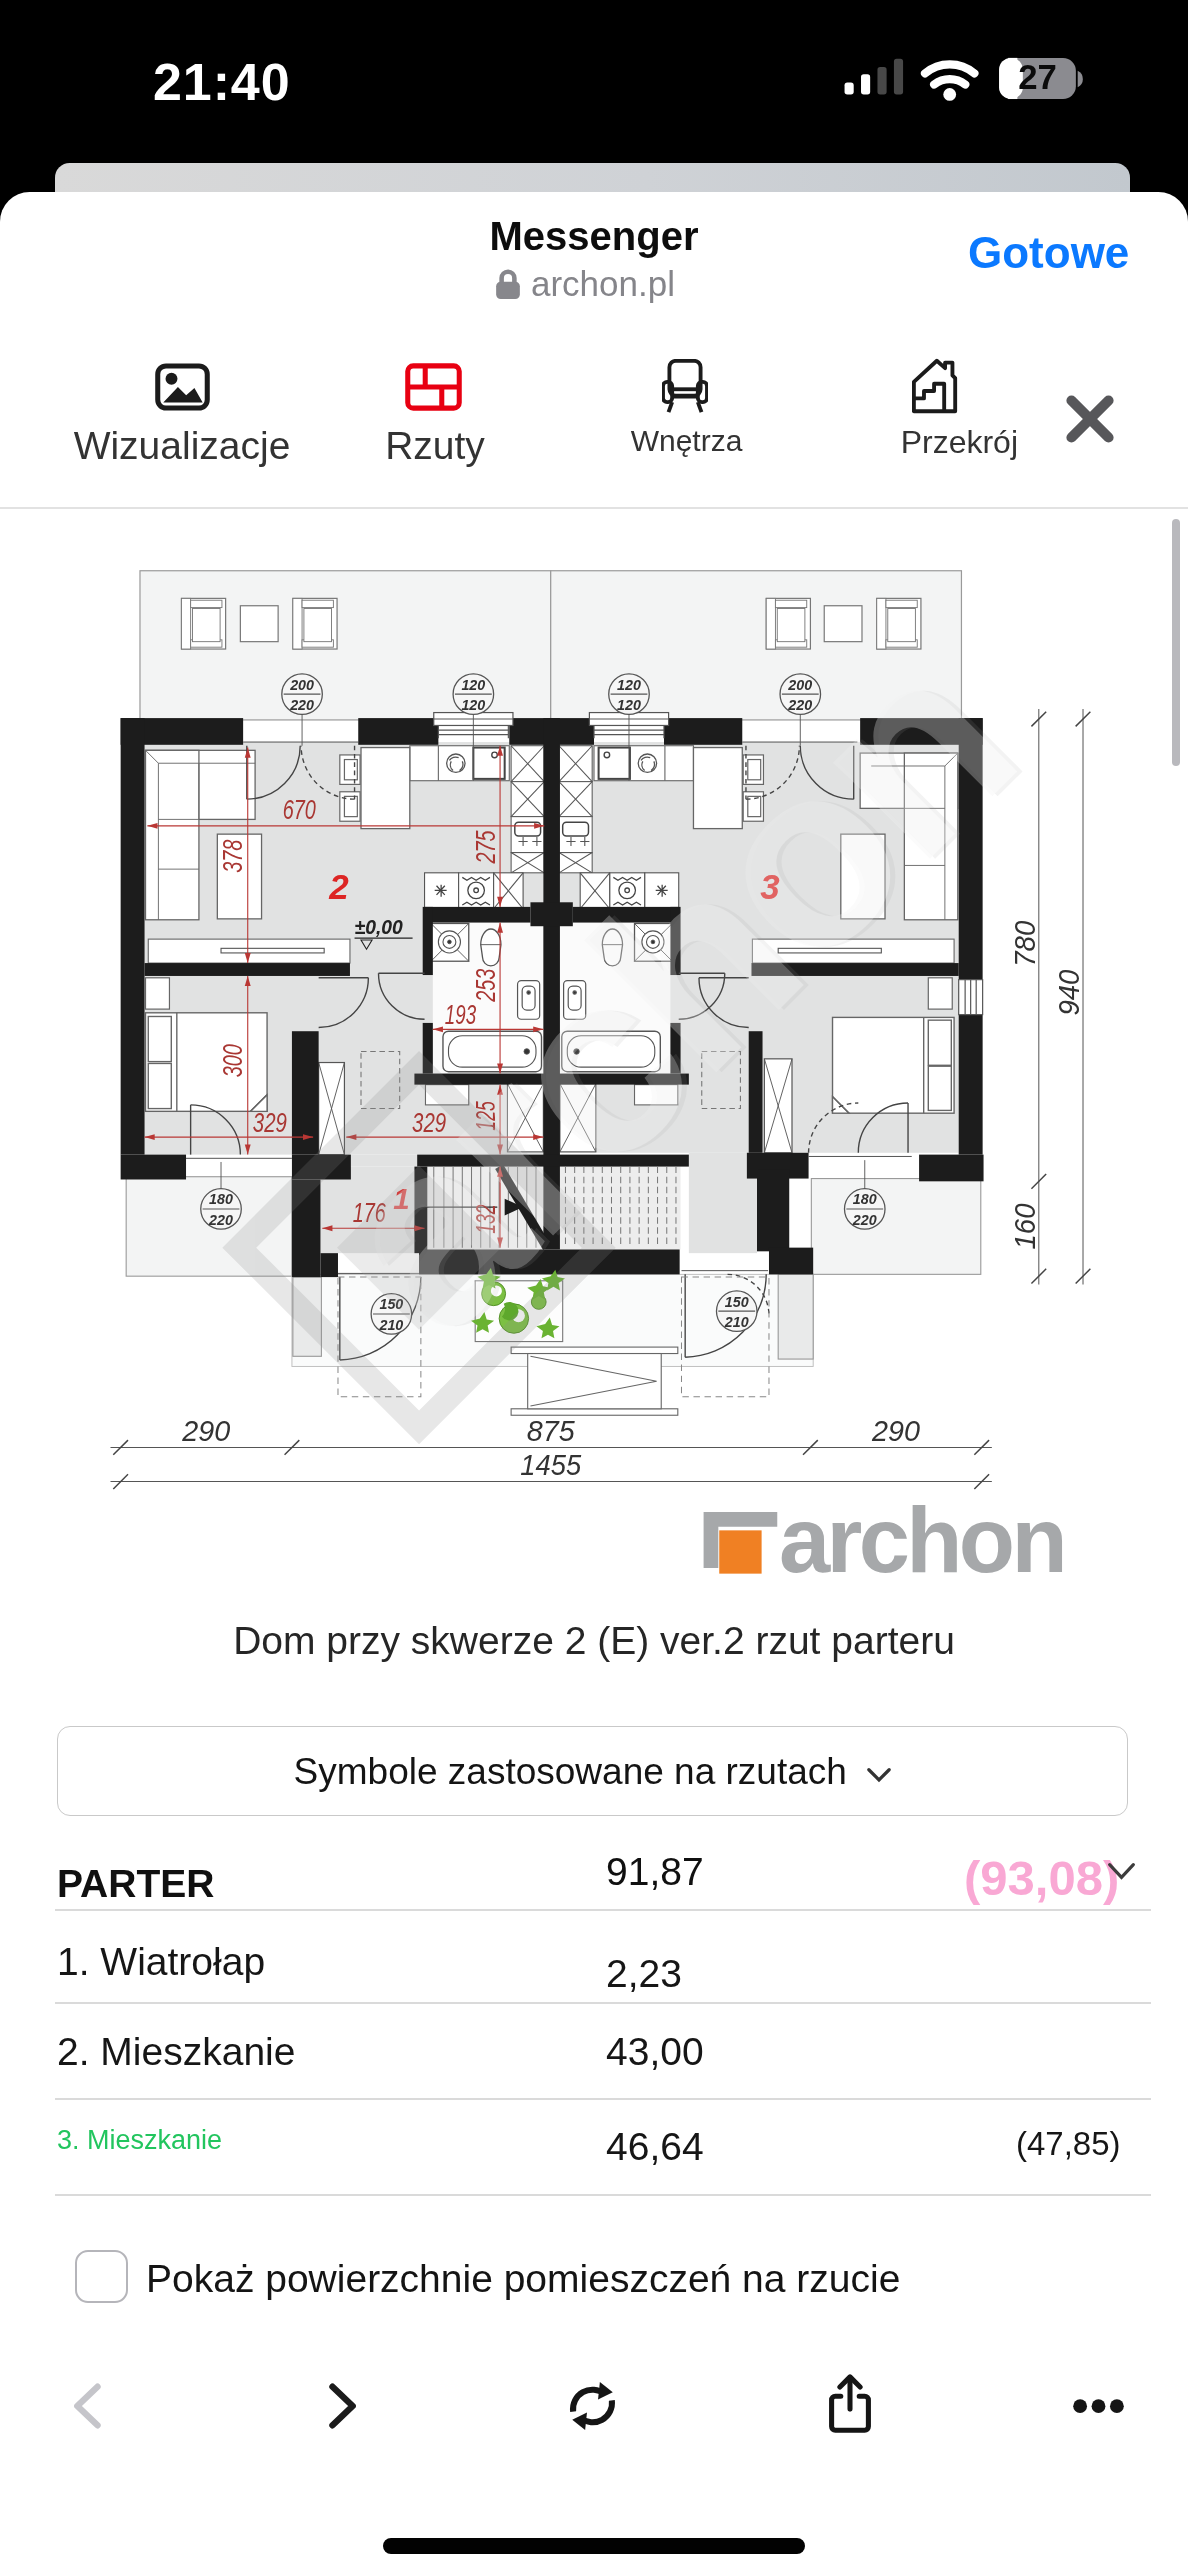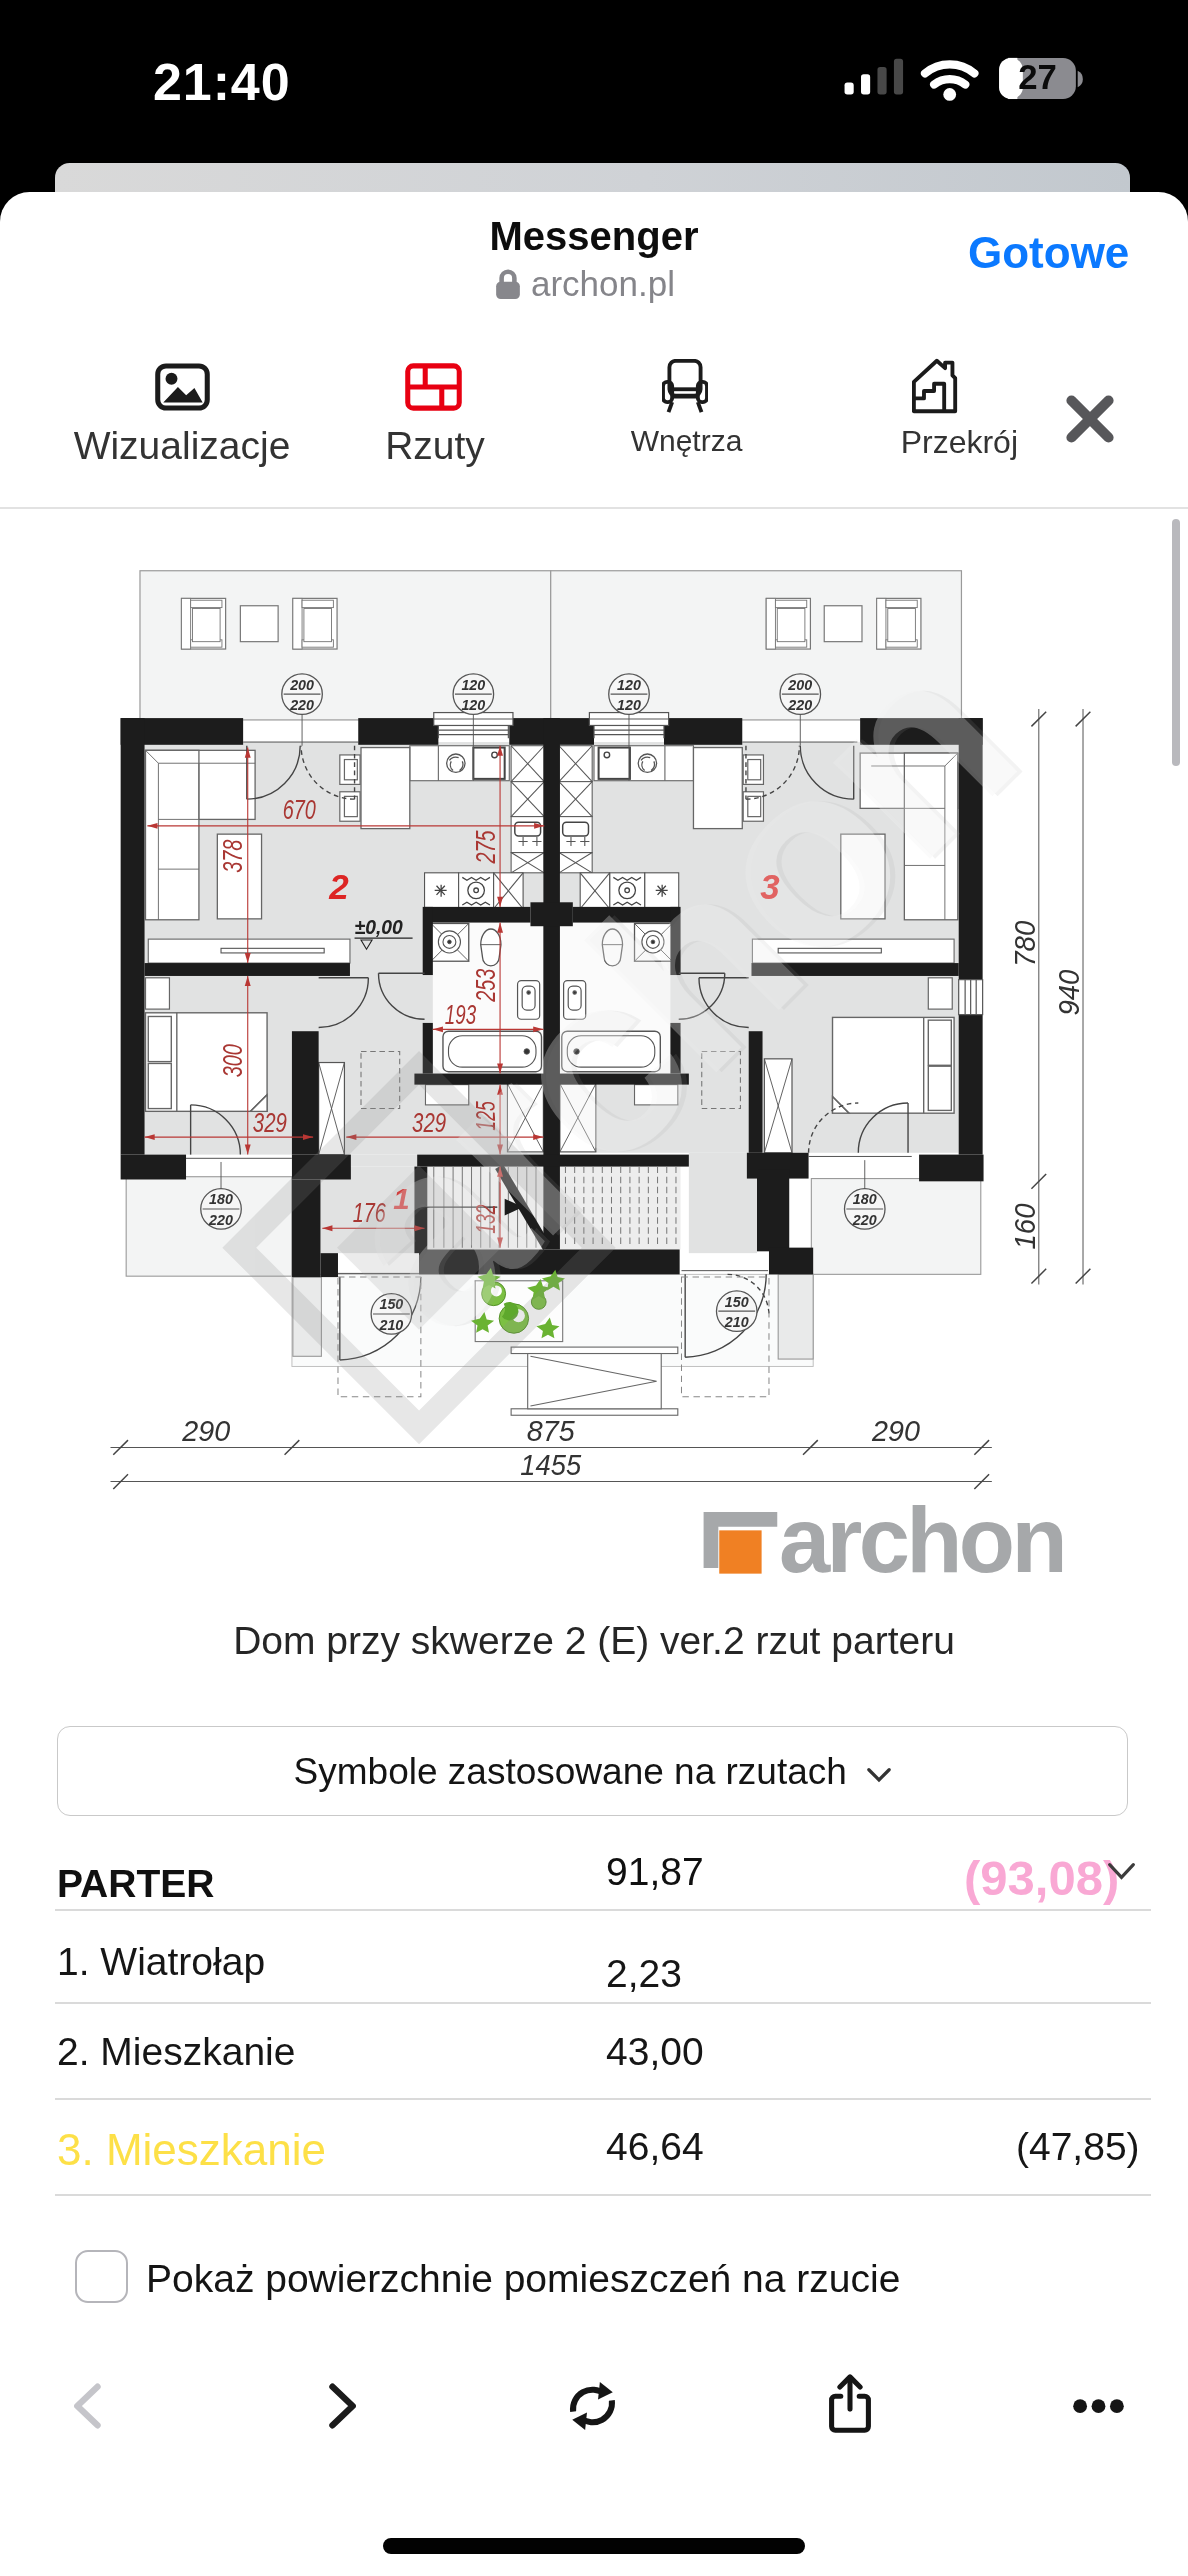--- a/index.html
+++ b/index.html
@@ -1010,23 +1010,23 @@
 <div class="abs" style="left:55px;top:1909px;width:1096px;height:1.8px;background:#dadada;"></div>
 
 <div class="abs" style="left:57px;top:1940px;font-size:39px;color:#161616;">1. Wiatrołap</div>
 <div class="abs" style="left:606px;top:1940px;font-size:39px;color:#161616;margin-top:12px;">2,23</div>
 <div class="abs" style="left:55px;top:2002px;width:1096px;height:1.8px;background:#dadada;"></div>
 
 <div class="abs" style="left:57px;top:2030px;font-size:39px;color:#161616;">2. Mieszkanie</div>
 <div class="abs" style="left:606px;top:2030px;font-size:39px;color:#161616;">43,00</div>
 <div class="abs" style="left:55px;top:2098px;width:1096px;height:1.8px;background:#dadada;"></div>
 
-<div class="abs" style="left:57px;top:2125px;font-size:44px;color:#fde047;">3. Mieszkanie</div>
+<div class="abs" style="left:57px;top:2125px;font-size:27px;color:#22c55e;">3. Mieszkanie</div>
 <div class="abs" style="left:606px;top:2125px;font-size:39px;color:#161616;">46,64</div>
-<div class="abs" style="left:1016px;top:2125px;font-size:39px;color:#161616;">(47,85)</div>
+<div class="abs" style="left:1016px;top:2125px;font-size:33px;color:#161616;">(47,85)</div>
 <div class="abs" style="left:55px;top:2194px;width:1096px;height:1.8px;background:#dadada;"></div>
 
 <div class="abs" style="left:75px;top:2250px;width:53px;height:53px;border:2.8px solid #b5b5ba;border-radius:13px;box-sizing:border-box;"></div>
 
 <div class="abs" style="left:146px;top:2257px;font-size:39px;color:#141414;">Pokaż powierzchnie pomieszczeń na rzucie</div>
 
 <svg class="abs" style="left:70px;top:2382px;" width="33" height="48" viewBox="0 0 36 52">
     <path d="M30 5 L8 26 L30 47" fill="none" stroke="#c5c5ca" stroke-width="7" stroke-linecap="round" stroke-linejoin="round"></path>
   </svg>
 

